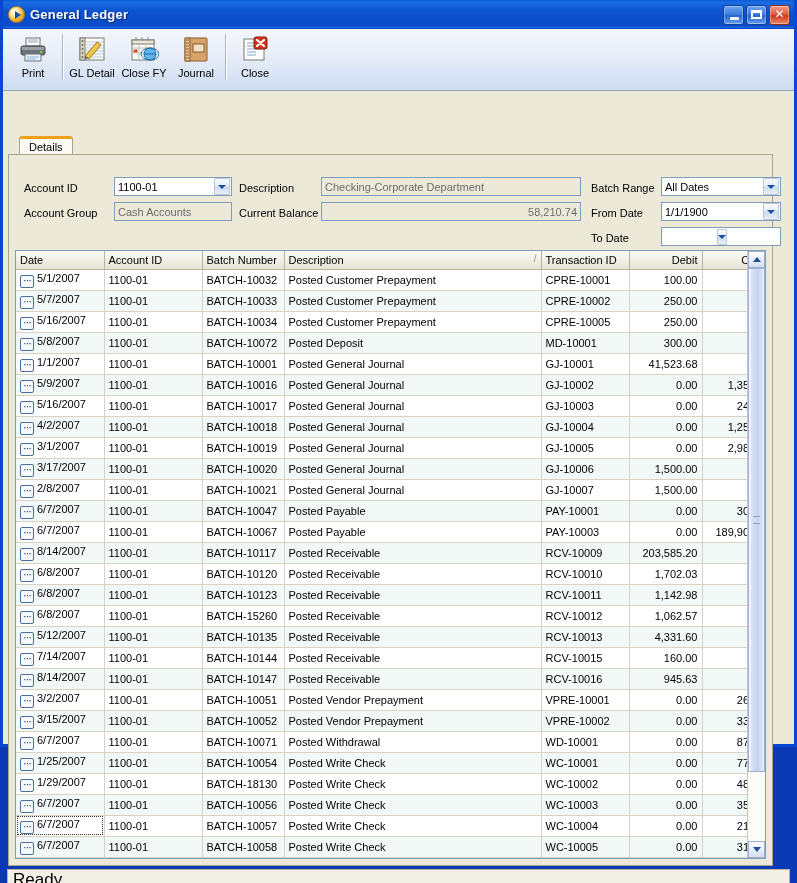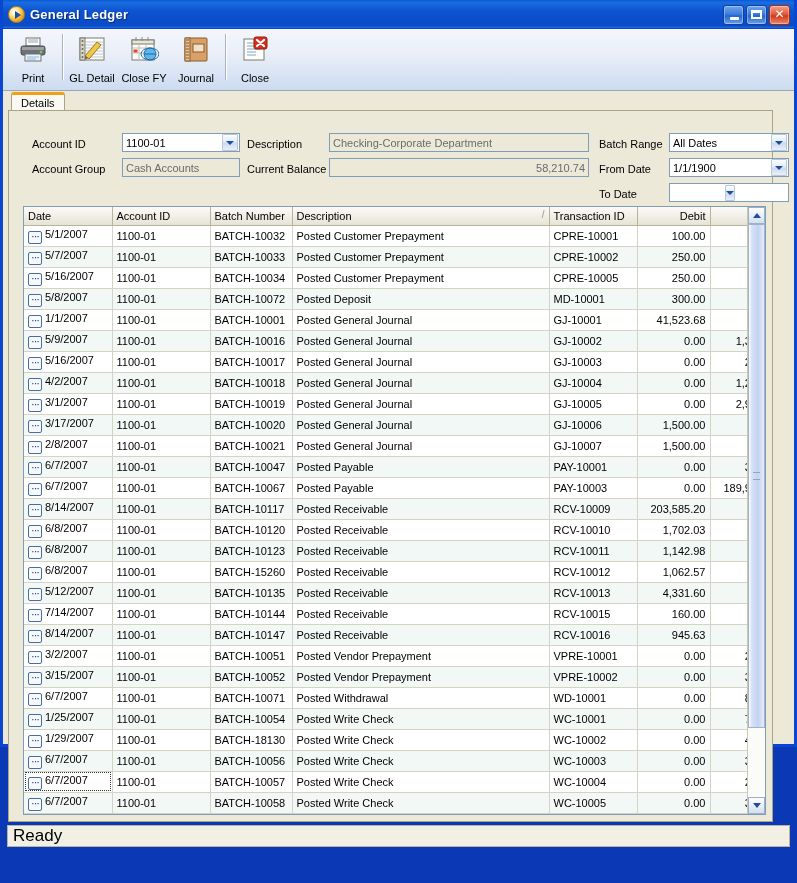--- a/index.html
+++ b/index.html
@@ -72,48 +72,47 @@
   }
   
   #toolbar{
     flex:0 0 58px;height:58px;
     background:linear-gradient(to bottom,#f4f6fb 0%,#e8eef8 45%,#d8e3f4 75%,#cddcf0 100%);
     border-bottom:1px solid #9ba7b8;
     display:flex;align-items:flex-start;padding:3px 0 0 4px;
   }
   .tbutton{
     width:52px;height:52px;
-    display:flex;flex-direction:column;align-items:center;justify-content:space-between;
+    display:flex;flex-direction:column;align-items:center;justify-content:flex-start;
     padding-top:2px;box-sizing:border-box;cursor:default;
   }
   .tbutton .ico{height:32px;width:34px;display:flex;align-items:center;justify-content:center;}
   .tbutton .lbl{font-size:11px;color:#000;margin-top:1px;white-space:nowrap;}
   .tsep{width:1px;height:46px;background:#a8b2c2;margin:2px 3px 0 3px;box-shadow:1px 0 0 #fff;}
   
   #tabstrip{
     flex:0 0 19px;height:19px;background:#ece9d8;
-    padding-left:8px;display:flex;align-items:flex-end;
+    padding-left:16px;display:flex;align-items:flex-end;margin-top:44px;
   }
   .tab{
     height:18px;box-sizing:border-box;
     padding:1px 9px 0 9px;
     background:#faf9f3;
     border:1px solid #a9a487;border-bottom:none;
     border-top:3px solid #f0a019;
     border-radius:3px 3px 0 0;
     font-size:11px;color:#000;line-height:14px;
   }
   
   #client{
     flex:1 1 auto;margin:0 21px 0 5px;
     border:1px solid #a9a487;border-top:1px solid #a9a487;
     background:#ece9d8;
     display:flex;flex-direction:column;
     position:relative;
-    padding-left:8px;
   }
   
   #formarea{flex:0 0 95px;position:relative;}
   .lbl-static{position:absolute;font-size:11px;color:#000;white-space:nowrap;}
   .fld{
     position:absolute;box-sizing:border-box;
     height:19px;
     border:1px solid #7f9db9;background:#fff;
     font-size:11px;color:#000;
     display:flex;align-items:center;

